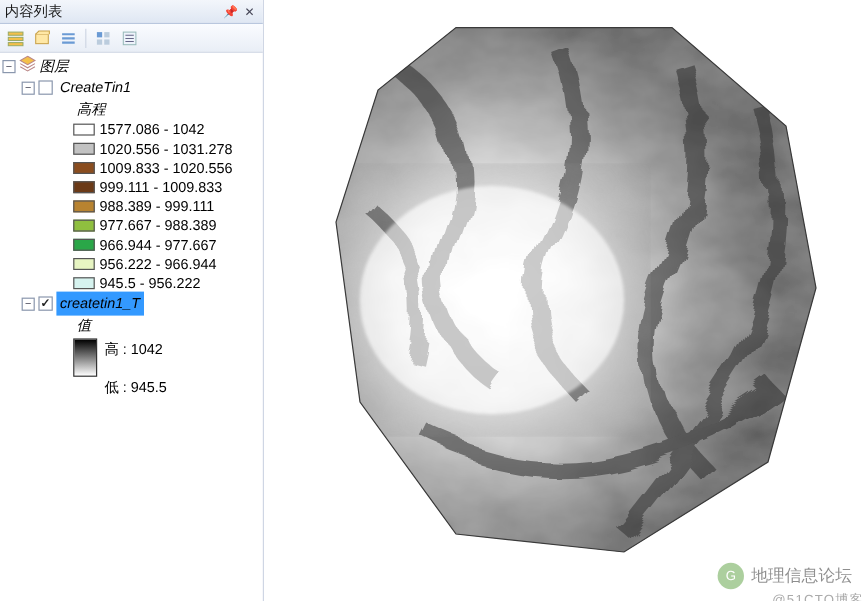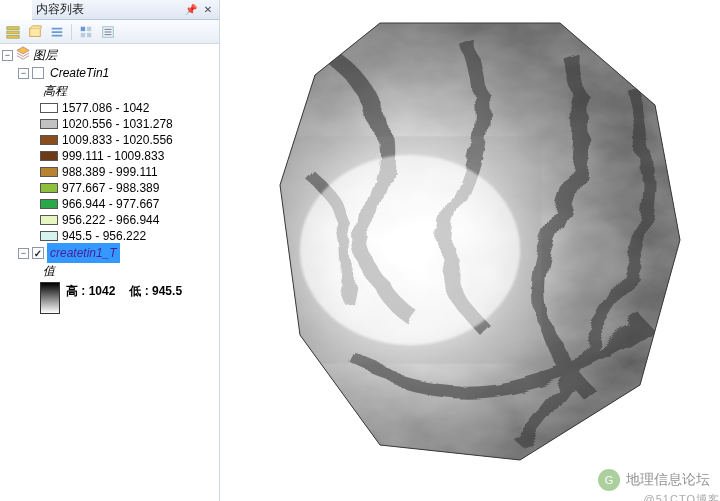--- a/index.html
+++ b/index.html
@@ -27,21 +27,20 @@
   .toc-header {
     background: linear-gradient(#f3f6fb, #dfe7f3);
     border-bottom: 1px solid #b9c7de;
     height: 20px;
     display: flex;
     align-items: center;
     justify-content: space-between;
     padding: 0 4px;
     font-size: 12px;
     color: #1a1a1a;
-    margin-left: 32px;
   }
   .panel-controls { display: flex; gap: 2px; }
   .panel-btn {
     width: 14px; height: 14px;
     display: inline-flex; align-items: center; justify-content: center;
     font-size: 10px; color: #445;
   }
   .toc-toolbar {
     background: linear-gradient(#fafcff, #e9eef6);
     border-bottom: 1px solid #cfd6e4;
@@ -71,28 +70,28 @@
     display: inline-flex; align-items:center; justify-content:center;
     font-size: 9px; line-height:9px; color:#445; background:#fff;
   }
   .chk {
     width:12px;height:12px; border:1px solid #8a97ad; margin-right:3px;
     display:inline-flex; align-items:center; justify-content:center;
     font-size:10px; background:#fff;
   }
   .chk.checked::after{content:"✓"; color:#222; font-weight:bold;}
   .lbl { padding:1px 3px;font-style:italic; }
-  .lbl.selected { background:#3399ff; color:#4c1d95; }
+  .lbl.selected { background:#3399ff; color:#000000; }
   .icon-layers svg, .tb-btn svg { width:14px; height:14px; }
   .swatch {
     width:18px; height:10px; border:1px solid #555; margin-right:4px;
     flex-shrink:0;
   }
   .pad0{padding-left:2px;} .pad1{padding-left:18px;}
-  .pad3{padding-left:40px;}
+  .pad3{padding-left:61px;}
   .legend-row { display:flex; align-items:center; height:16px; }
   .grad-swatch {
     width:20px; height:32px; margin-right:6px;
     background: linear-gradient(#000, #fff);
     border:1px solid #333;
   }
   .map-view {
     position:absolute; left:220px; top:0; width:500px; height:501px;
     background:#fff;
     overflow:hidden;
@@ -230,21 +229,21 @@
         <div class="row pad1">
           <span class="twisty">−</span>
           <span class="chk checked"></span>
           <span class="lbl selected">createtin1_T</span>
         </div>
         <div class="row pad3">
           <span class="lbl">值</span>
         </div>
         <div class="row pad3" style="height:auto;align-items:flex-start;padding-top:2px;">
           <span class="grad-swatch"></span>
-          <span style="display:flex;flex-direction:row;gap:14px;font-weight:bold;">
+          <span style="display:flex;flex-direction:column;gap:14px;">
             <span>高 : 1042</span>
             <span>低 : 945.5</span>
           </span>
         </div>
       </div>
 
     </div>
   </div>
 </div>
 

